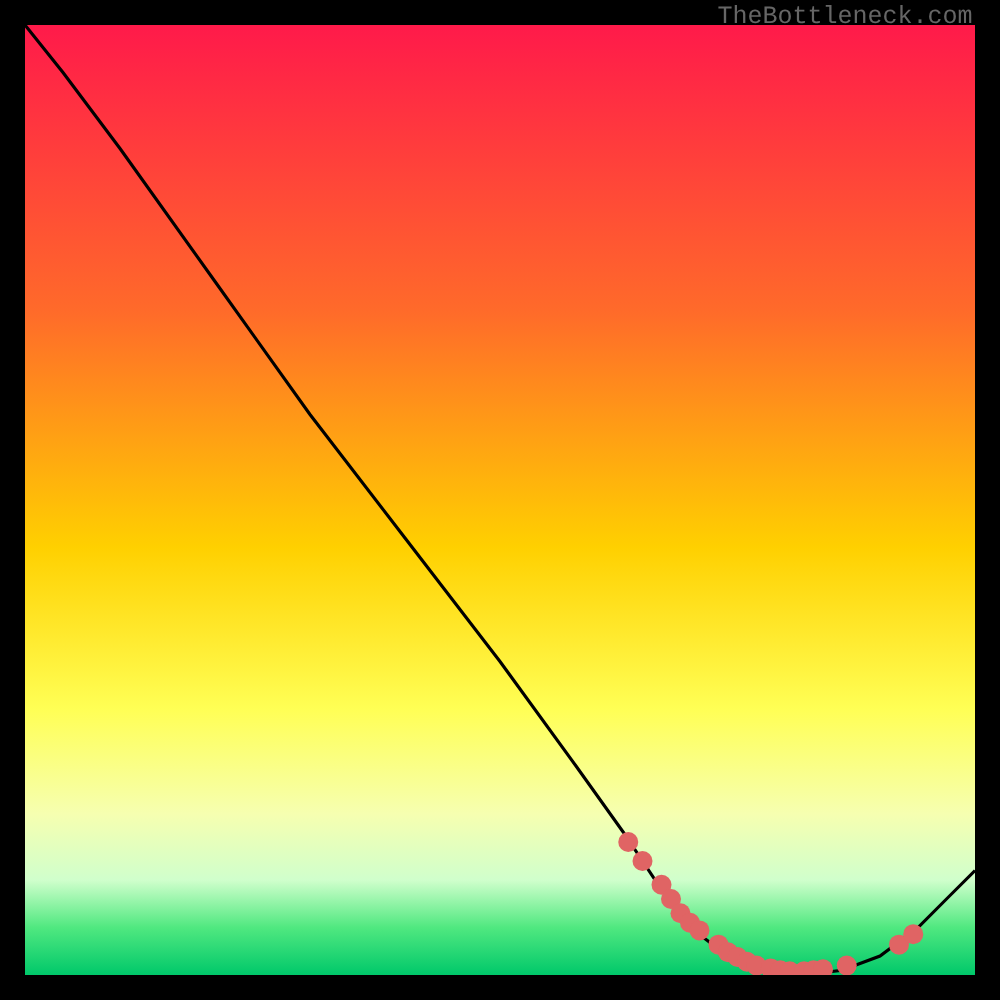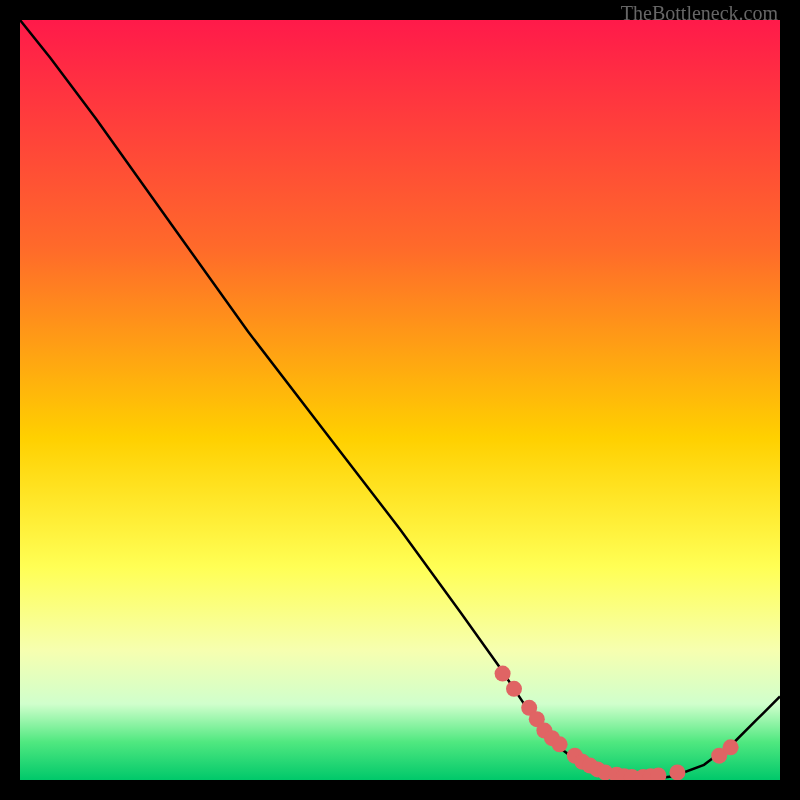--- a/index.html
+++ b/index.html
@@ -16,21 +16,21 @@
     left: 20px;
     top: 20px;
     width: 760px;
     height: 760px;
     background: #000;
   }
   .watermark {
     position: absolute;
     top: 2px;
     right: 22px;
-    font-family: Liberation Serif, serif;
+    font-family: Liberation Mono, monospace;
     font-size: 20px;
     color: #666;
     z-index: 10;
   }
   svg {
     display: block;
   }
 </style>
 </head>
 <body>

